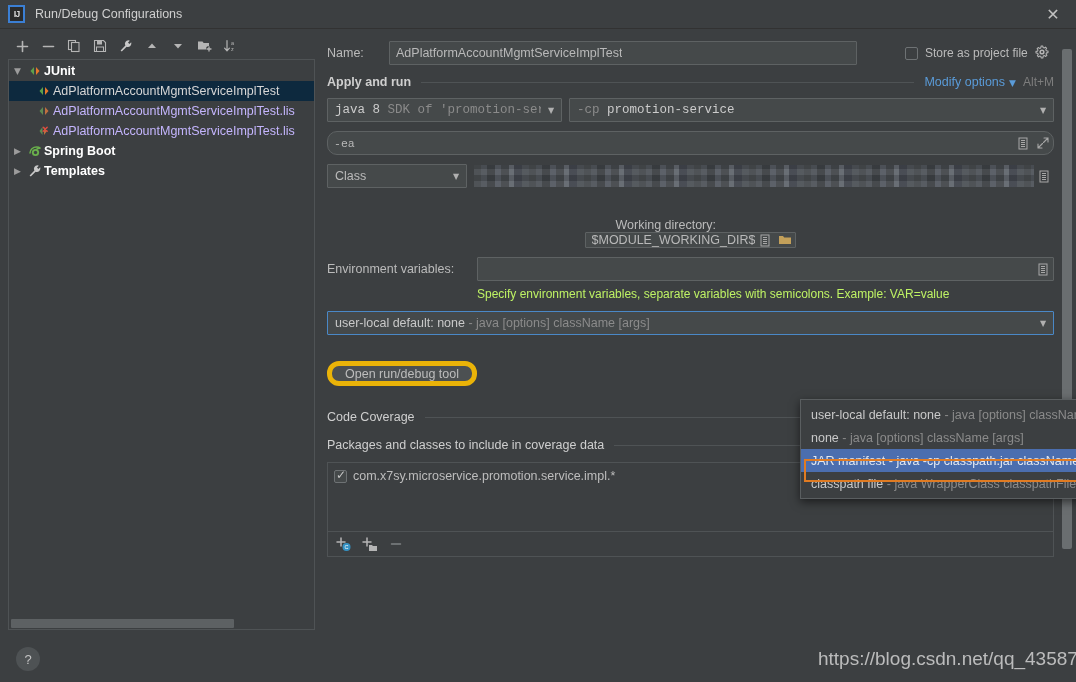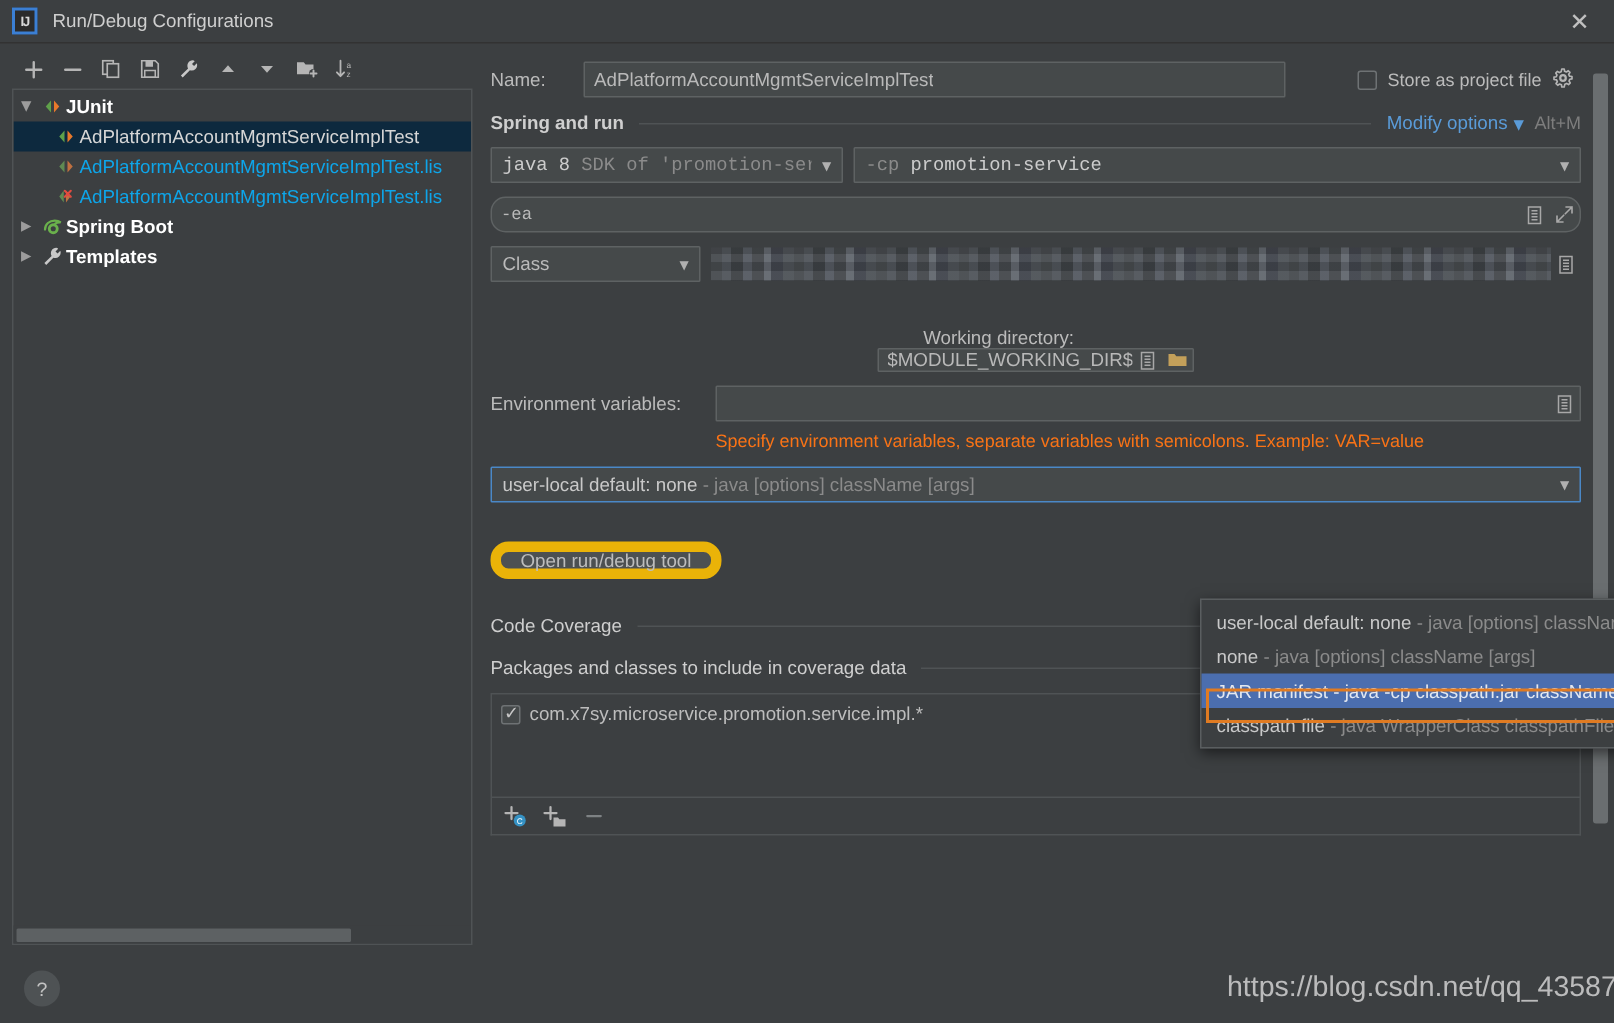--- a/index.html
+++ b/index.html
@@ -98,21 +98,21 @@
   }
   .tree-row .indent { width: 26px; flex: 0 0 26px; }
   .tree-icon {
     width: 18px; flex: 0 0 18px;
     display: flex; align-items: center; justify-content: center;
   }
   .tree-label { font-size: 12.5px; }
   .tree-label.group { font-weight: bold; color: #ffffff; }
   .tree-label.item { color: #b3b3b3; }
   .tree-label.item.sel { color: #d6d6d6; }
-  .tree-label.dim { color: #0ea5e9; }
+  .tree-label.dim { color: #c4b5fd; }
 
   .tree-hscroll {
     height: 12px; flex: 0 0 12px;
     background: #3c3f41; position: relative;
     border-top: none;
   }
   .tree-hscroll .thumb {
     position: absolute; left: 2px; top: 2px;
     width: 223px; height: 9px;
     background: #5d6163; border-radius: 1px;
@@ -240,21 +240,21 @@
         #474b4f 27px,#474b4f 35px,#6a7078 35px,#6a7078 40px,
         #434750 40px,#434750 48px,#52575d 48px,#52575d 55px),
       repeating-linear-gradient(0deg,
         rgba(255,255,255,0.05) 0px, rgba(255,255,255,0.05) 6px,
         rgba(0,0,0,0.12) 6px, rgba(0,0,0,0.12) 12px);
     background-blend-mode: overlay;
     opacity: .85;
   }
 
   .hint {
-    font-size: 12px; color: #f97316;
+    font-size: 12px; color: #bef264;
     margin: -3px 0 10px 150px;
   }
 
   
   .orange-box {
     border: 2px solid #e07b22;
     padding: 4px 8px;
     display: flex; align-items: center;
     margin-right: 9px;
   }
@@ -281,21 +281,21 @@
   .dd-item.selected .strong,
   .dd-item.selected .faded { color: #e3e8f0; }
   .dd-item-sel-border {
     position: absolute; left: 3px; top: 59px;
     width: 322px; height: 23px;
     border: 2px solid #e07b22;
     pointer-events: none;
   }
 
   .btn-pill {
-    background: #4c5052; border: 7px solid #eab308;
+    background: #4c5052; border: 5px solid #eab308;
     border-radius: 12px; height: 25px;
     display: inline-flex; align-items: center;
     padding: 0 13px; font-size: 12.5px;
     color: #bdbdbd; cursor: pointer;
   }
 
   .cov-list {
     border: 1px solid #4f5355; background: #3c3f41;
     height: 70px; padding: 6px 6px 0 6px;
   }
@@ -500,21 +500,21 @@
             <span>
               <svg width="14" height="14" viewBox="0 0 14 14">
                 <path d="M7 4.4a2.6 2.6 0 1 0 0 5.2 2.6 2.6 0 0 0 0-5.2zm0 1.5a1.1 1.1 0 1 1 0 2.2 1.1 1.1 0 0 1 0-2.2z" fill="#b5b5b5"></path>
                 <path d="M6.2 1h1.6l.25 1.5 1.2.5 1.25-.85 1.15 1.15-.85 1.25.5 1.2L13 6v1.6l-1.5.25-.5 1.2.85 1.25-1.15 1.15-1.25-.85-1.2.5L7.8 13H6.2l-.25-1.5-1.2-.5-1.25.85L2.35 10.7l.85-1.25-.5-1.2L1 8V6.4l1.5-.25.5-1.2-.85-1.25L3.3 2.55l1.25.85 1.2-.5z" fill="none" stroke="#b5b5b5" stroke-width="1.1" stroke-linejoin="round"></path>
               </svg>
             </span>
           </div>
         </div>
 
         <div class="section-head">
-          <span class="section-title">Spring and run</span>
+          <span class="section-title">Apply and run</span>
           <span class="sep-line"></span>
           <span class="link"><span>Modify options</span><span class="chev-sm">▼</span></span>
           <span class="shortcut">Alt+M</span>
         </div>
 
         <div class="row">
           <div class="combo" style="width:235px;flex:0 0 235px;">
             <span class="ctext mono"><span class="kw">java 8</span> <span class="dimtxt">SDK of 'promotion-serv</span></span>
             <span class="arrow">▼</span>
           </div>

